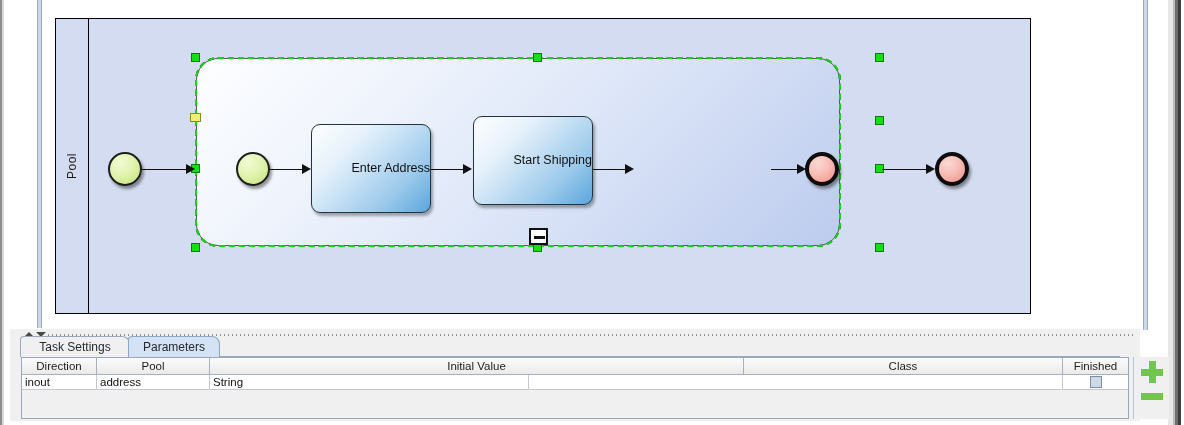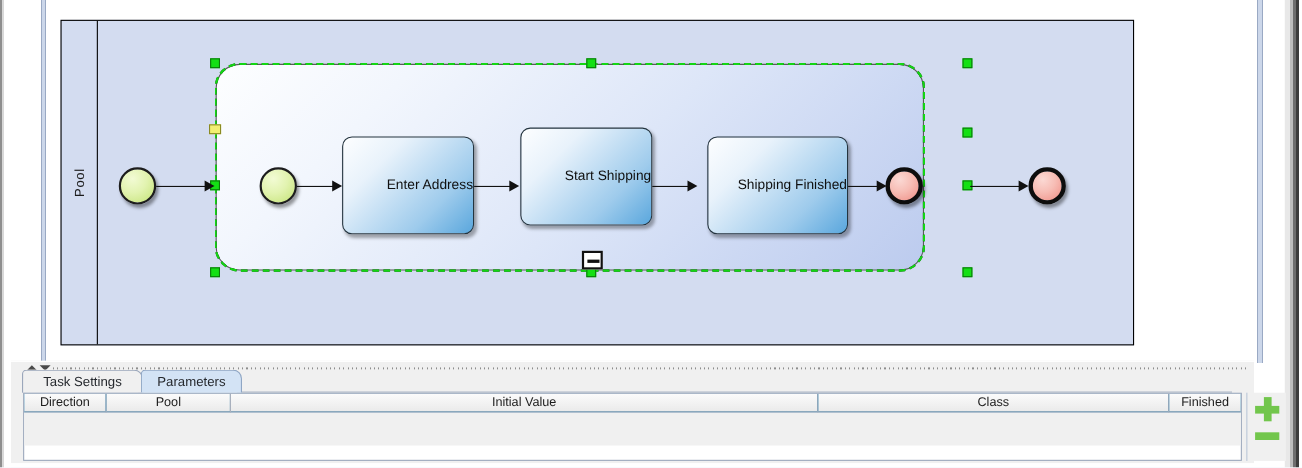--- a/index.html
+++ b/index.html
@@ -91,21 +91,21 @@
        border-top-left-radius:4px;border-top-right-radius:8px;
        display:flex;align-items:center;justify-content:center;
        font-size:12px;color:#25282d;padding:0 9px;}
   .tab.inactive{background:#f0f0f0;}
   .tab.active{background:#d3e3f5;border-color:#8fa6c4;z-index:3;}
   .tabline{position:absolute;left:10px;top:20px;width:1100px;height:1px;background:#9ba7bb;}
 
   
   .tablewrap{position:absolute;left:11px;top:21px;width:1108px;height:62px;
              background:#ffffff;border:1px solid #9ba7bb;box-sizing:border-box;overflow:hidden;}
-  .thead{display:flex;height:17px;background:#0369a1;}
+  .thead{display:flex;height:17px;background:#8b5cf6;}
   .th{box-sizing:border-box;border-right:1px solid #a8b0bd;border-bottom:1px solid #a8b0bd;
       font-size:11.5px;color:#1c1c1c;display:flex;align-items:center;justify-content:center;
       background:linear-gradient(to bottom,#fbfbfb,#eaeaea);}
   .trow{display:flex;height:15px;background:#ffffff;}
   .td{box-sizing:border-box;border-right:1px solid #c3c8d1;border-bottom:1px solid #c3c8d1;
       font-size:11.5px;color:#111;display:flex;align-items:center;padding-left:3px;}
   .td.center{justify-content:center;padding-left:0;}
   .tfill{height:30px;background:#f0f0f0;}
   .chk{width:12px;height:12px;background:#cfd8e6;border:1px solid #7d8fa8;box-sizing:border-box;}
 
@@ -168,23 +168,20 @@
     </div>
     <div class="conn" style="left:387px;top:169px;width:38px;"></div>
     <div class="arrow" style="left:419px;top:164px;"></div>
 
     <div class="task" style="left:429px;top:116px;padding-left:32px;">
       <span>Start Shipping</span>
     </div>
     <div class="conn" style="left:549px;top:169px;width:38px;"></div>
     <div class="arrow" style="left:581px;top:164px;"></div>
 
-    <div class="task" style="left:599px;top:124px;width:128px;">
-      <span>Shipping Finished</span>
-    </div>
     <div class="conn" style="left:727px;top:169px;width:33px;"></div>
     <div class="arrow" style="left:753px;top:164px;"></div>
 
     <div class="evt end" style="left:761px;top:152px;"></div>
 
     <div class="conn" style="left:838px;top:169px;width:50px;"></div>
     <div class="arrow" style="left:882px;top:164px;"></div>
 
     <div class="evt end" style="left:891px;top:152px;"></div>
   </div>
@@ -209,20 +206,29 @@
 
     <div class="tablewrap">
       <div class="thead">
         <div class="th" style="width:75px;">Direction</div>
         <div class="th" style="width:113px;">Pool</div>
         <div class="th" style="width:534px;">Initial Value</div>
         <div class="th" style="width:319px;">Class</div>
         <div class="th" style="width:65px;border-right:none;">Finished</div>
       </div>
 
+      <div class="trow">
+        <div class="td" style="width:75px;">inout</div>
+        <div class="td" style="width:113px;">address</div>
+        <div class="td" style="width:319px;">String</div>
+        <div class="td" style="width:534px;"></div>
+        <div class="td center" style="width:65px;border-right:none;">
+          <span class="chk"></span>
+        </div>
+      </div>
 
       <div class="tfill"></div>
     </div>
 
     <div class="btnbar">
       <div class="plus"></div>
       <div class="minus"></div>
     </div>
   </div>
 </div>

